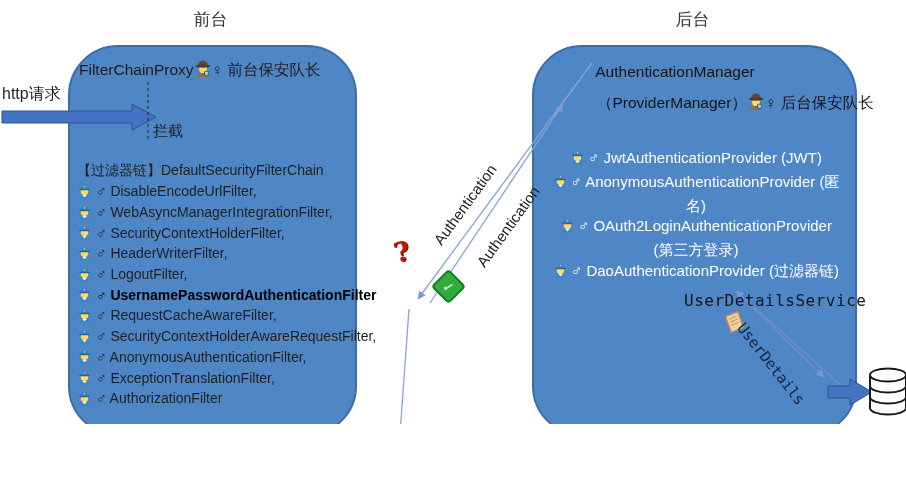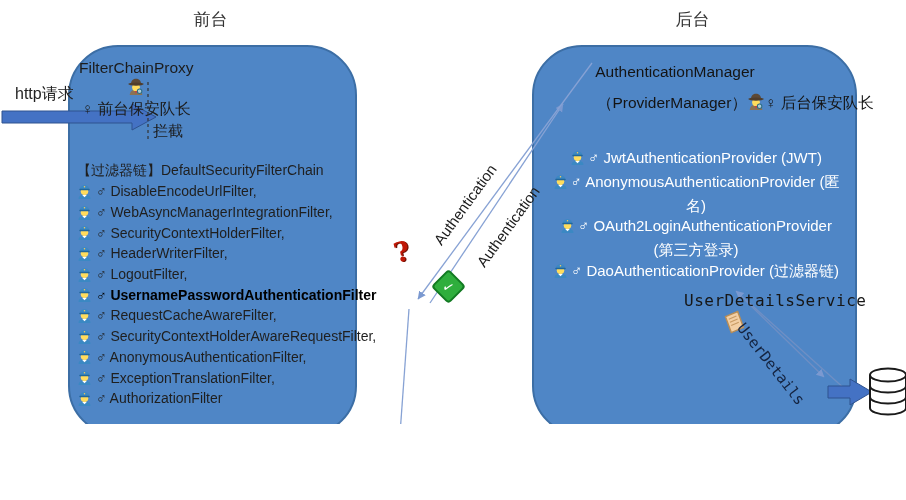--- a/index.html
+++ b/index.html
@@ -11,22 +11,22 @@
   #left-box{left:68px;top:45px;width:285px;height:387px;}
   #right-box{left:532px;top:45px;width:321px;height:387px;}
   
   .area-title{position:absolute;top:8px;text-align:center;font-size:17px;color:#333;z-index:4;}
   #left-title{left:68px;width:285px;}
   #right-title{left:532px;width:321px;}
   
   #overlay{position:absolute;left:0;top:0;z-index:2;pointer-events:none;}
   
   .txt{z-index:4;}
-  #left-header{left:79px;top:59px;font-size:15.5px;white-space:nowrap;display:flex;align-items:center;flex-direction:column;}
-  #http-label{left:2px;top:84px;font-size:16px;color:#222;margin-left:13px;}
+  #left-header{left:79px;top:59px;font-size:15.5px;white-space:nowrap;display:flex;align-items:center;}
+  #http-label{left:2px;top:84px;font-size:16px;color:#222;}
   #intercept-label{left:153px;top:122px;font-size:15px;}
   #chain{left:77px;top:160px;font-size:14px;color:#1f1f1f;}
   #chain .chain-title{line-height:21px;white-space:nowrap;}
   .row{display:flex;align-items:center;height:20.7px;white-space:nowrap;}
   .row .icon{display:inline-flex;margin-right:4px;}
   .row.bold .rowtext{font-weight:700;color:#000;}
   
   #mgr-line1{left:540px;top:63px;width:270px;text-align:center;font-size:15.5px;color:#141414;}
   #mgr-line2{left:597px;top:92px;font-size:15.5px;color:#141414;white-space:nowrap;display:flex;align-items:center;}
   #providers{left:550px;top:148px;width:292px;font-size:15px;line-height:20.8px;color:#fff;

